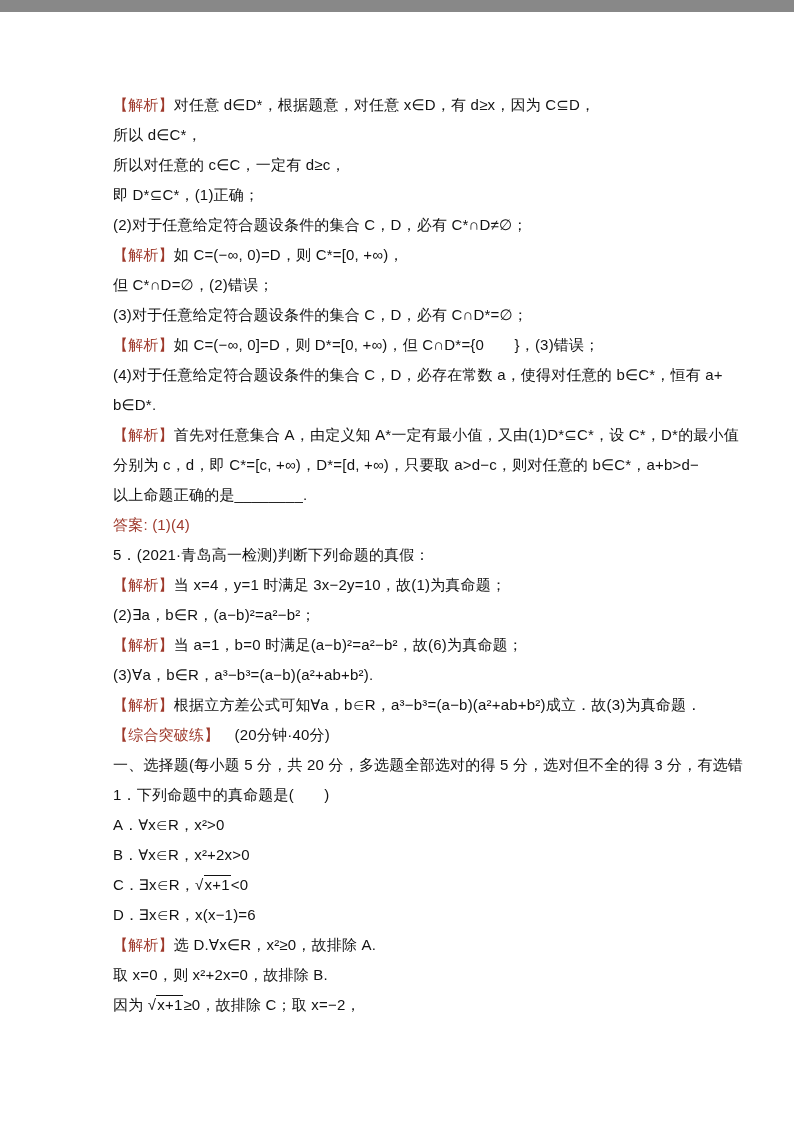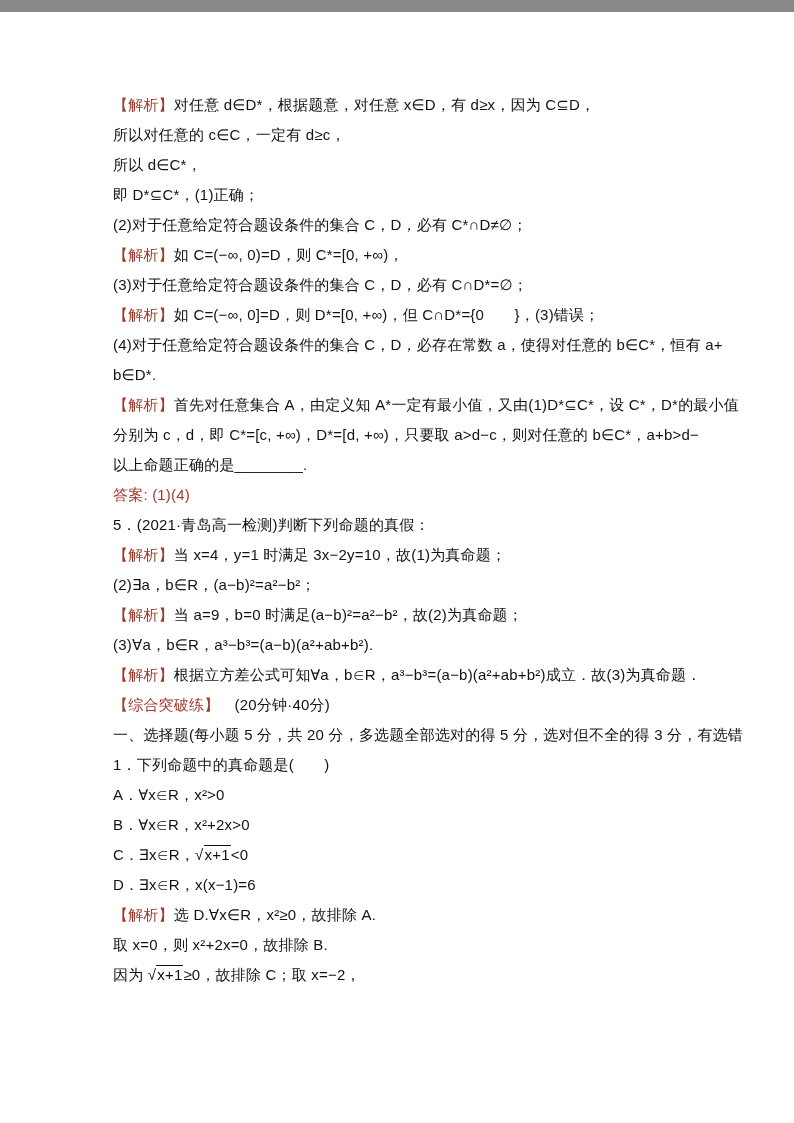--- a/index.html
+++ b/index.html
@@ -36,37 +36,38 @@
     line-height:1.15;
     padding:0 1px;
   }
 </style>
 </head>
 <body>
 
 <div class="page">
   <div class="content">
       <div class="line"><span class="label">【解析】</span><span>对任意 d∈D*，根据题意，对任意 x∈D，有 d≥x，因为 C⊆D，</span></div>
+      <div class="line"><span>所以 d∈C*，</span></div>
       <div class="line"><span>所以对任意的 c∈C，一定有 d≥c，</span></div>
-      <div class="line"><span>所以 d∈C*，</span></div>
       <div class="line"><span>即 D*⊆C*，(1)正确；</span></div>
       <div class="line"><span>(2)对于任意给定符合题设条件的集合 C，D，必有 C*∩D≠∅；</span></div>
       <div class="line"><span class="label">【解析】</span><span>如 C=(−∞, 0)=D，则 C*=[0, +∞)，</span></div>
+      <div class="line"><span>但 C*∩D=∅，(2)错误；</span></div>
       <div class="line"><span>(3)对于任意给定符合题设条件的集合 C，D，必有 C∩D*=∅；</span></div>
       <div class="line"><span class="label">【解析】</span><span>如 C=(−∞, 0]=D，则 D*=[0, +∞)，但 C∩D*={0　　}，(3)错误；</span></div>
       <div class="line"><span>(4)对于任意给定符合题设条件的集合 C，D，必存在常数 a，使得对任意的 b∈C*，恒有 a+</span></div>
       <div class="line"><span>b∈D*.</span></div>
       <div class="line"><span class="label">【解析】</span><span>首先对任意集合 A，由定义知 A*一定有最小值，又由(1)D*⊆C*，设 C*，D*的最小值</span></div>
       <div class="line"><span>分别为 c，d，即 C*=[c, +∞)，D*=[d, +∞)，只要取 a&gt;d−c，则对任意的 b∈C*，a+b&gt;d−</span></div>
       <div class="line"><span>以上命题正确的是________.</span></div>
       <div class="line"><span class="label">答案: (1)(4)</span></div>
       <div class="line"><span>5．(2021·青岛高一检测)判断下列命题的真假：</span></div>
       <div class="line"><span class="label">【解析】</span><span>当 x=4，y=1 时满足 3x−2y=10，故(1)为真命题；</span></div>
       <div class="line"><span>(2)∃a，b∈R，(a−b)²=a²−b²；</span></div>
-      <div class="line"><span class="label">【解析】</span><span>当 a=9，b=0 时满足(a−b)²=a²−b²，故(2)为真命题；</span></div>
+      <div class="line"><span class="label">【解析】</span><span>当 a=1，b=0 时满足(a−b)²=a²−b²，故(6)为真命题；</span></div>
       <div class="line"><span>(3)∀a，b∈R，a³−b³=(a−b)(a²+ab+b²).</span></div>
       <div class="line"><span class="label">【解析】</span><span>根据立方差公式可知∀a，b∈R，a³−b³=(a−b)(a²+ab+b²)成立．故(3)为真命题．</span></div>
       <div class="line"><span class="label">【综合突破练】</span><span>　(20分钟·40分)</span></div>
       <div class="line"><span>一、选择题(每小题 5 分，共 20 分，多选题全部选对的得 5 分，选对但不全的得 3 分，有选错</span></div>
       <div class="line"><span>1．下列命题中的真命题是(　　)</span></div>
       <div class="line"><span>A．∀x∈R，x²&gt;0</span></div>
       <div class="line"><span>B．∀x∈R，x²+2x&gt;0</span></div>
       <div class="line"><span>C．∃x∈R，</span><span class="sqrt"><span>√</span><span class="radicand">x+1</span></span><span>&lt;0</span></div>
       <div class="line"><span>D．∃x∈R，x(x−1)=6</span></div>
       <div class="line"><span class="label">【解析】</span><span>选 D.∀x∈R，x²≥0，故排除 A.</span></div>

